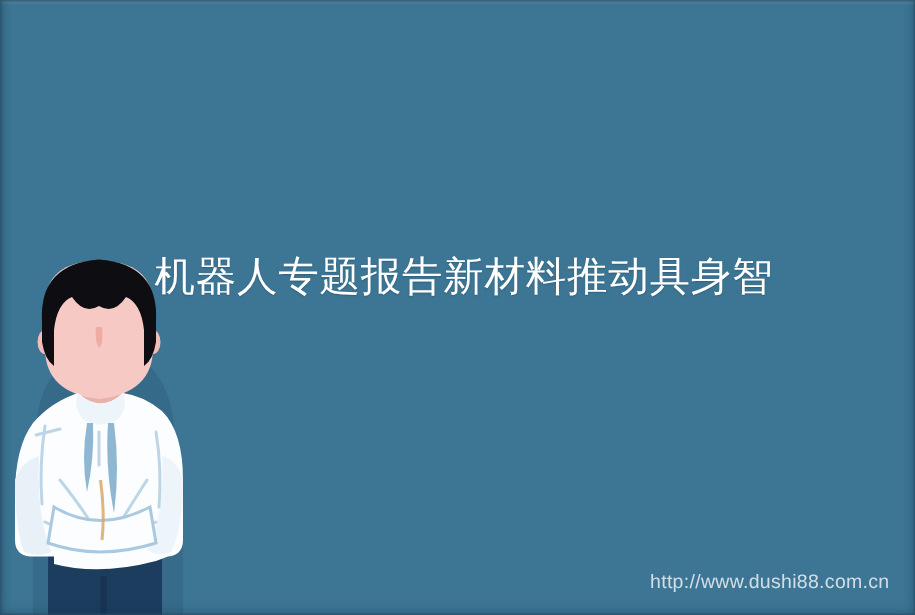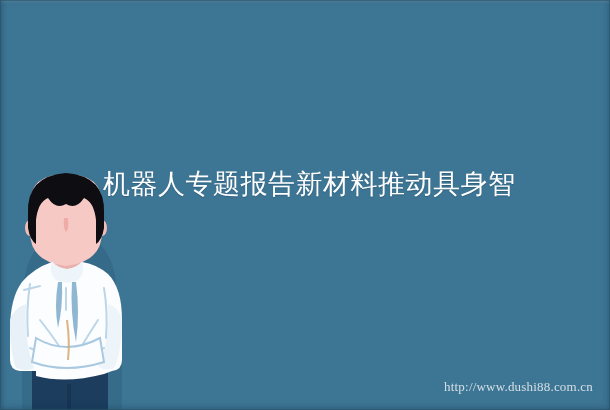--- a/index.html
+++ b/index.html
@@ -52,21 +52,20 @@
 
   
   .watermark {
     position: absolute;
     right: 17px;
     bottom: 15px;
     color: #dfe7ec;
     font-size: 13px;
     letter-spacing: 0.2px;
     opacity: 0.92;
-    font-family: Liberation Serif, serif;
   }
 
   
   .figure {
     position: absolute;
     left: 0px;
     top: 170px;
     width: 128px;
     height: 240px;
   }

